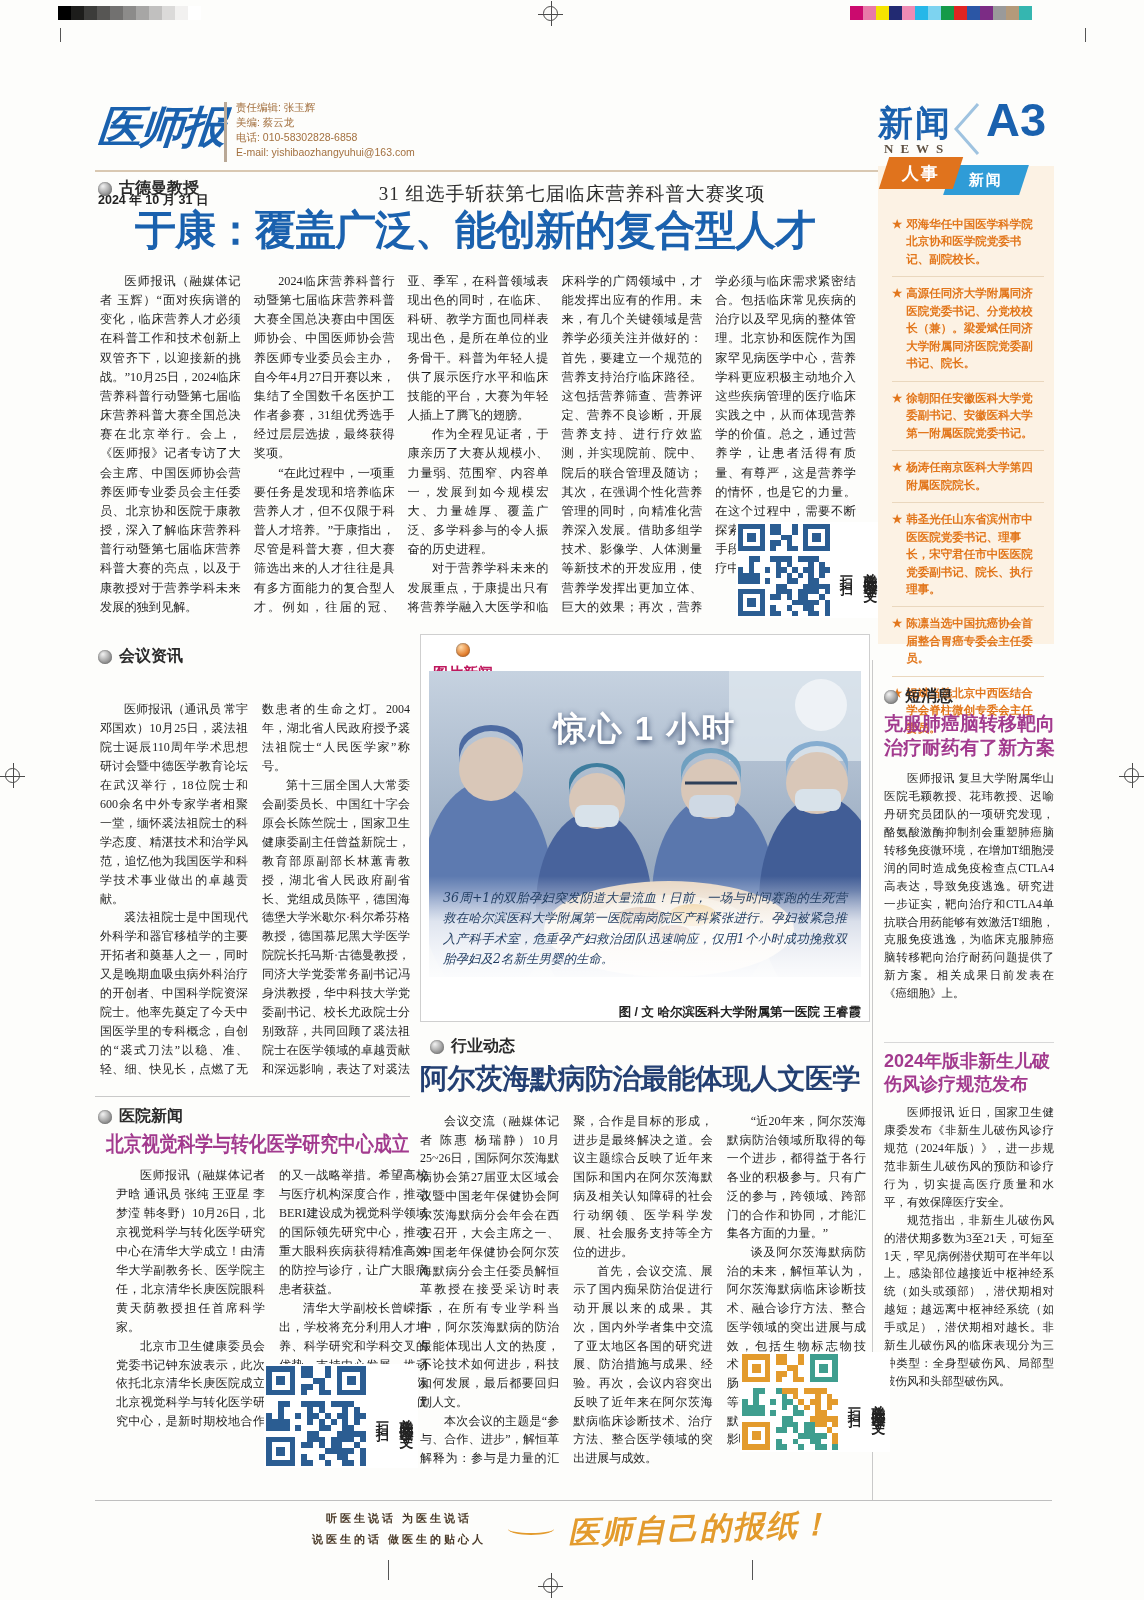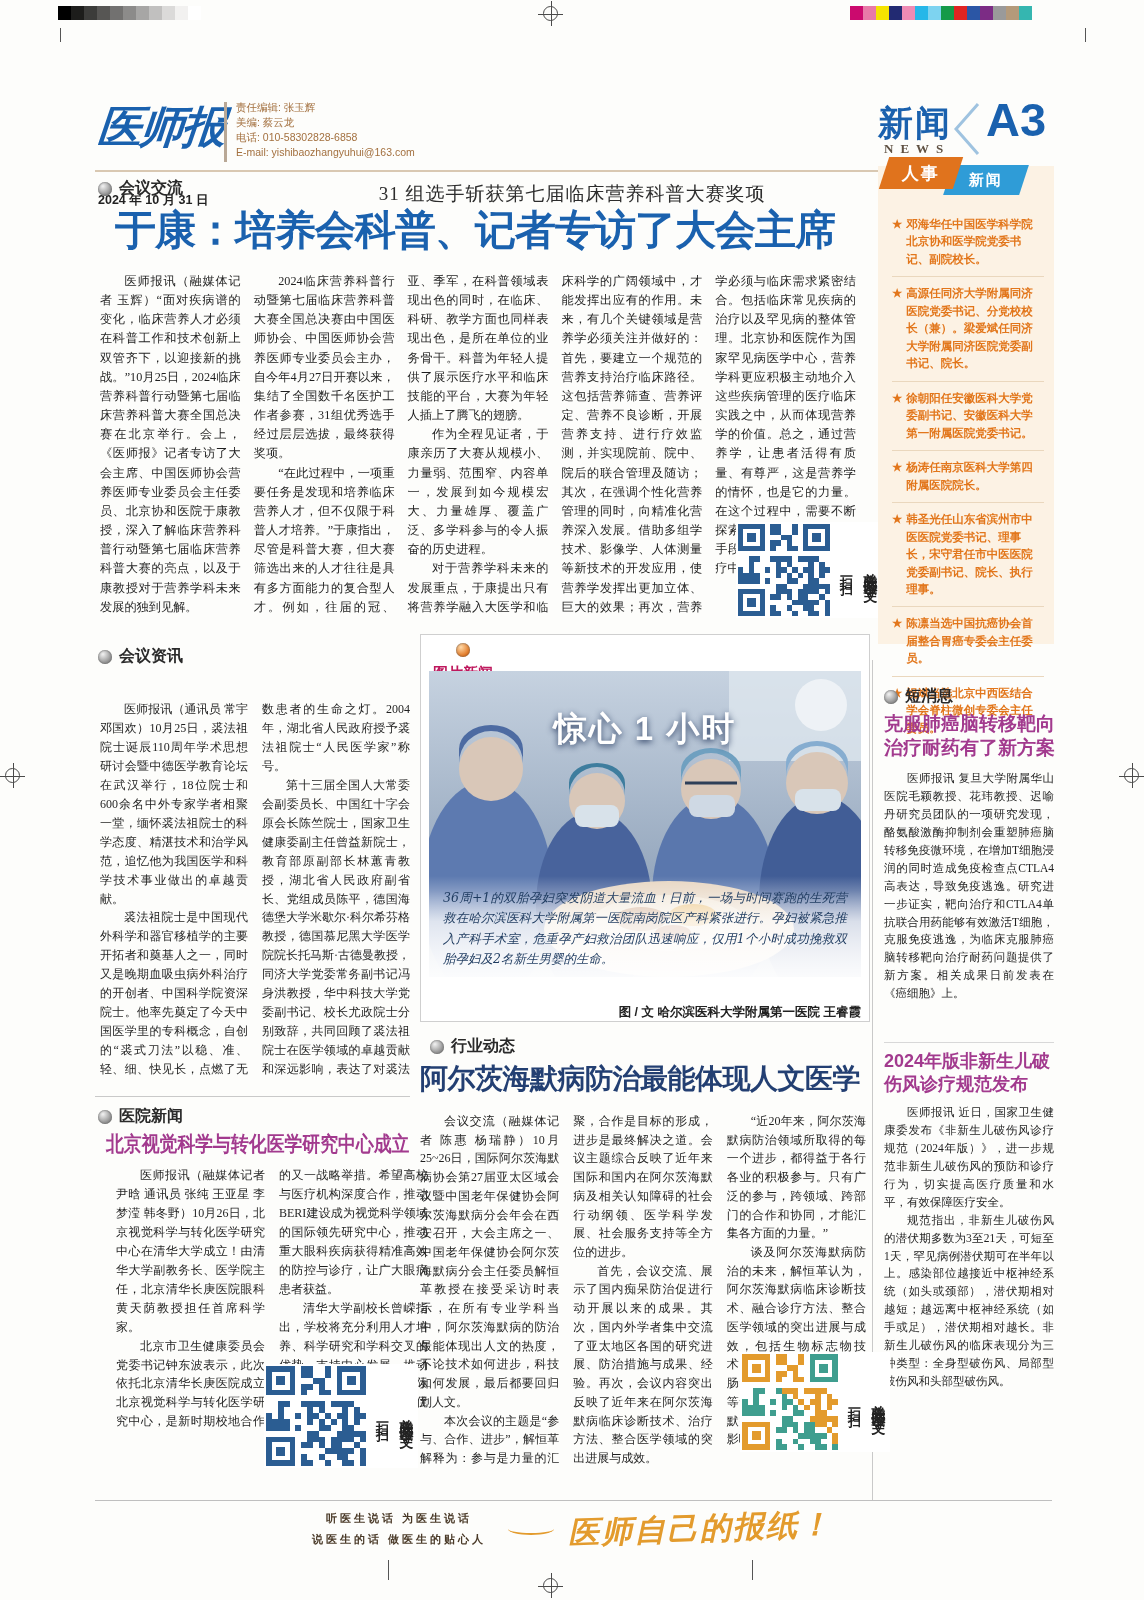--- a/index.html
+++ b/index.html
@@ -136,24 +136,24 @@
   <div class="zh-news">新闻</div>
   <div class="en-news">NEWS</div>
   <svg class="chev" width="34" height="58" viewBox="0 0 34 58">
     <polyline points="30,4 8,29 30,54" fill="none" stroke="#9fc3e0" stroke-width="3"></polyline>
   </svg>
   <div class="edition">A3</div>
   <div class="hdr-rule"></div>
 
   <div class="sec-label" style="left:98px;top:178px;">
     <span class="ball"></span>
-    <span>会议交流</span>
+    <span>古德曼教授</span>
   </div>
   <div class="kicker">31 组选手斩获第七届临床营养科普大赛奖项</div>
-  <div class="headline-main">于康：培养会科普、记者专访了大会主席</div>
+  <div class="headline-main">于康：覆盖广泛、能创新的复合型人才</div>
   <div class="body-cols" style="left:100px;top:272px;width:756px;height:352px;column-count:5;column-gap:13px;font-size:12.2px;line-height:1.57;">
       <p class="para">医师报讯（融媒体记者 玉辉）“面对疾病谱的变化，临床营养人才必须在科普工作和技术创新上双管齐下，以迎接新的挑战。”10月25日，2024临床营养科普行动暨第七届临床营养科普大赛全国总决赛在北京举行。会上，《医师报》记者专访了大会主席、中国医师协会营养医师专业委员会主任委员、北京协和医院于康教授，深入了解临床营养科普行动暨第七届临床营养科普大赛的亮点，以及于康教授对于营养学科未来发展的独到见解。</p>
       <p class="para">2024临床营养科普行动暨第七届临床营养科普大赛全国总决赛由中国医师协会、中国医师协会营养医师专业委员会主办，自今年4月27日开赛以来，集结了全国数千名医护工作者参赛，31组优秀选手经过层层选拔，最终获得奖项。</p>
       <p class="para">“在此过程中，一项重要任务是发现和培养临床营养人才，但不仅限于科普人才培养。”于康指出，尽管是科普大赛，但大赛筛选出来的人才往往是具有多方面能力的复合型人才。例如，往届的冠、亚、季军，在科普领域表现出色的同时，在临床、科研、教学方面也同样表现出色，是所在单位的业务骨干。科普为年轻人提供了展示医疗水平和临床技能的平台，大赛为年轻人插上了腾飞的翅膀。</p>
       <p class="para">作为全程见证者，于康亲历了大赛从规模小、力量弱、范围窄、内容单一，发展到如今规模宏大、力量雄厚、覆盖广泛、多学科参与的令人振奋的历史进程。</p>
       <p class="para">对于营养学科未来的发展重点，于康提出只有将营养学融入大医学和临床科学的广阔领域中，才能发挥出应有的作用。未来，有几个关键领域是营养学必须关注并做好的：首先，要建立一个规范的营养支持治疗临床路径。这包括营养筛查、营养评定、营养不良诊断，开展营养支持、进行疗效监测，并实现院前、院中、院后的联合管理及随访；其次，在强调个性化营养管理的同时，向精准化营养深入发展。借助多组学技术、影像学、人体测量等新技术的开发应用，使营养学发挥出更加立体、巨大的效果；再次，营养学必须与临床需求紧密结合。包括临床常见疾病的治疗以及罕见病的整体管理。北京协和医院作为国家罕见病医学中心，营养学科更应积极主动地介入这些疾病管理的医疗临床实践之中，从而体现营养学的价值。总之，通过营养学，让患者活得有质量、有尊严，这是营养学的情怀，也是它的力量。在这个过程中，需要不断探索新技术、新方法、新手段，使营养学在综合治疗中更好地体现其价值。</p>
     </div>
   <div class="qr-block" style="left:736px;top:522px;">
     <div class="qr" style="width:92px;height:92px;"><svg viewBox="0 0 17 17" width="100%" height="100%" shape-rendering="crispEdges">
           <rect width="17" height="17" fill="#ffffff"></rect>

